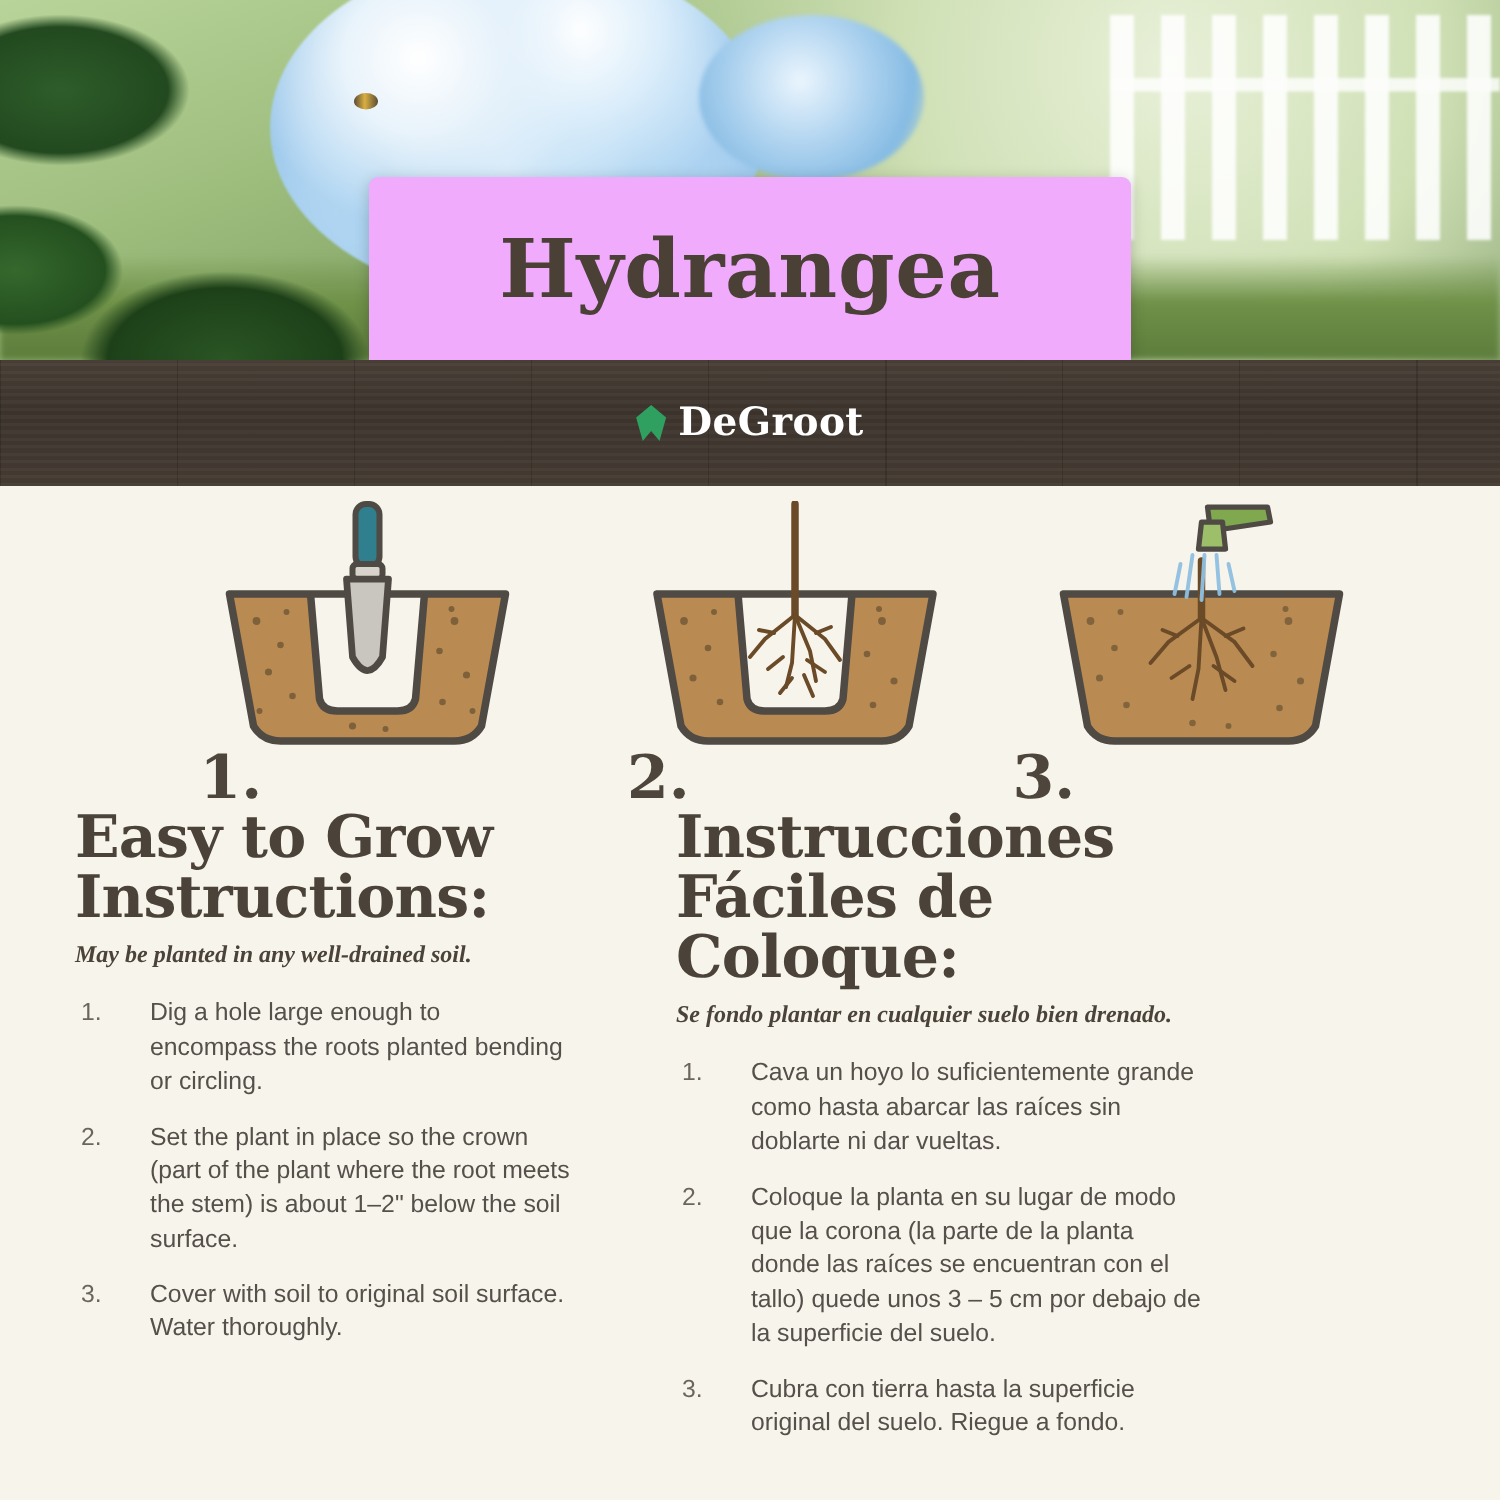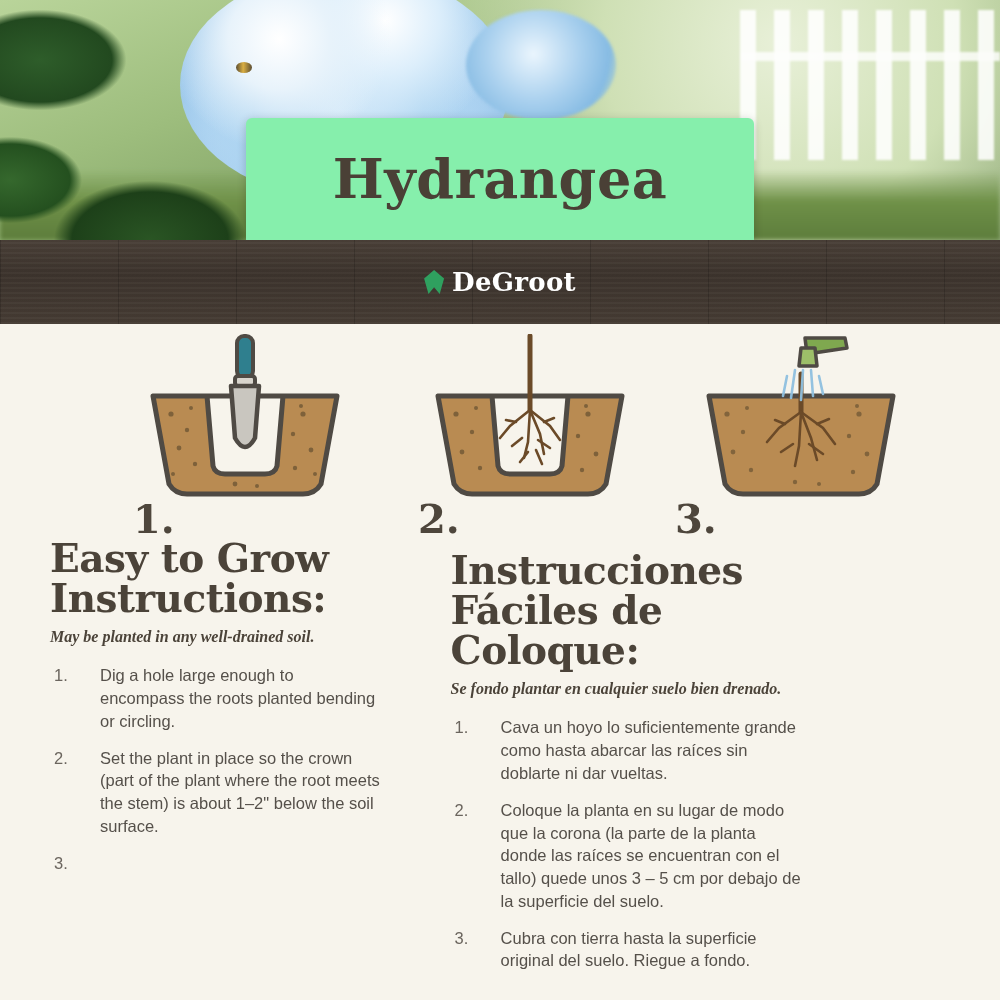--- a/index.html
+++ b/index.html
@@ -79,21 +79,21 @@
     position: absolute; left: 236px; top: 62px; width: 16px; height: 11px;
     border-radius: 50%;
     background: linear-gradient(90deg,#4a3a1c 0%, #d8a72e 45%, #4a3a1c 100%);
     opacity: .9;
   }
 
   
   .title-card {
     position: absolute; left: 246px; top: 118px;
     width: 508px; height: 122px;
-    background: #86efac;
+    background: #f0abfc;
     border-radius: 6px 6px 0 0;
     box-shadow: 0 2px 10px rgba(0,0,0,0.20);
     display: flex; align-items: center; justify-content: center;
   }
   .title-text {
     font-family: "DejaVu Serif", serif;
     font-weight: bold;
     font-size: 54px;
     color: #4a4036;
     letter-spacing: 0.5px;
@@ -139,21 +139,21 @@
   }
   .step-3 .step-num { left: 10px; }
   .step-svg { position: absolute; left: 30px; top: 0; }
 
   
   .columns {
     position: absolute; left: 0; top: 538px; width: 856px; height: 462px;
     display: flex;
   }
   .col { width: 500px; padding: 0 50px; }
-  .col-es { padding-left: 20px; margin-top: 12px; }
+  .col-es { padding-left: 20px; }
   .heading {
     font-family: "DejaVu Serif", serif;
     font-weight: bold;
     font-size: 39px;
     line-height: 1.03;
     color: #4b4339;
     letter-spacing: -0.5px;
   }
   .subheading {
     margin-top: 10px;
@@ -330,20 +330,21 @@
         <li>
           <span class="num">1.</span>
           <span>Dig a hole large enough to encompass the roots planted bending or circling.</span>
         </li>
         <li>
           <span class="num">2.</span>
           <span>Set the plant in place so the crown (part of the plant where the root meets the stem) is about 1–2" below the soil surface.</span>
         </li>
         <li>
           <span class="num">3.</span>
+          <span>Cover with soil to original soil surface. Water thoroughly.</span>
         </li>
       </ol>
     </div>
 
     <div class="col col-es">
       <div class="heading">
         <div>Instrucciones</div>
         <div>Fáciles de Coloque:</div>
       </div>
       <div class="subheading">Se fondo plantar en cualquier suelo bien drenado.</div>

